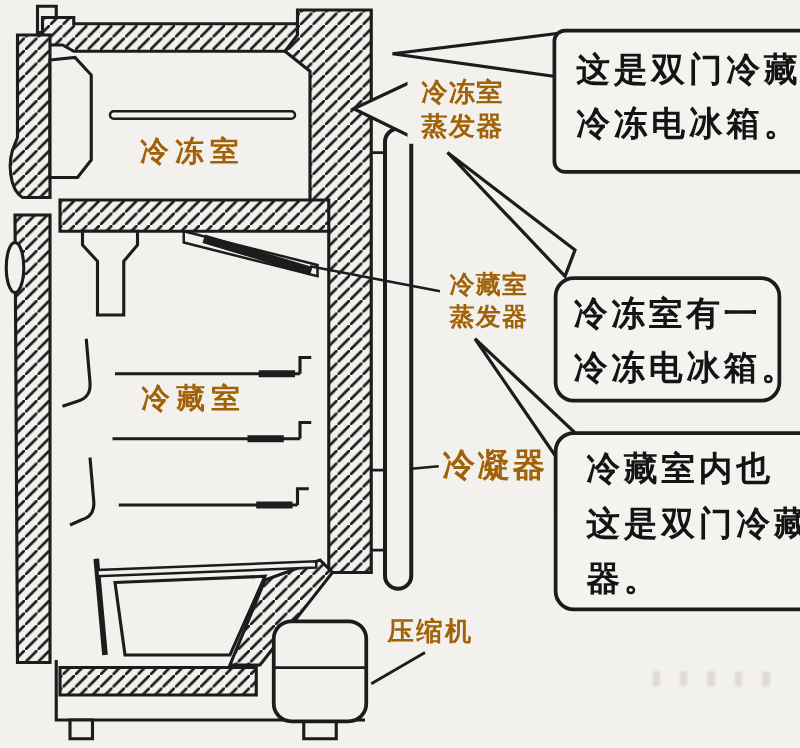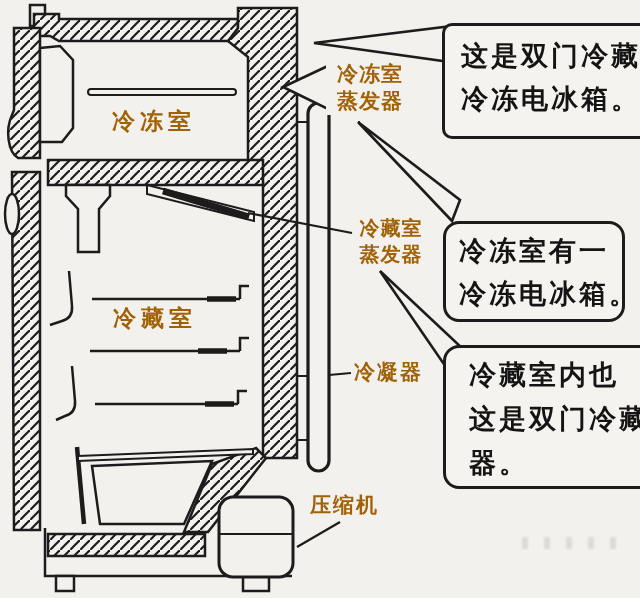--- a/index.html
+++ b/index.html
@@ -14,21 +14,21 @@
   #stage svg{position:absolute;left:0;top:0;}
   .overlay{position:absolute;font-weight:bold;color:#a16207;white-space:nowrap;font-family:Liberation Serif, serif;}
   
   .room-label{font-size:23px;letter-spacing:5px;}
   #lbl-freezer-room{left:112px;top:106px;}
   #lbl-fridge-room{left:113px;top:303px;}
   
   .part-label{font-size:21px;line-height:27px;text-align:center;letter-spacing:1px;}
   #lbl-fz-evap{left:326px;top:61px;width:88px;background:#f3f1ee;}
   #lbl-fr-evap{left:349px;top:215px;width:84px;font-size:20px;line-height:26px;}
-  #lbl-cond{left:354px;top:359px;font-size:21px;letter-spacing:2px;}
+  #lbl-cond{left:354px;top:359px;font-size:26px;letter-spacing:2px;}
   #lbl-comp{left:310px;top:492px;font-size:21px;letter-spacing:2px;text-align:center;}
   
   .bubble{
     position:absolute;
     background:#f5f3f0;
     border:3.5px solid #1c1c1c;
     box-sizing:border-box;
     font-weight:bold;
     font-size:27px;
     letter-spacing:3px;

